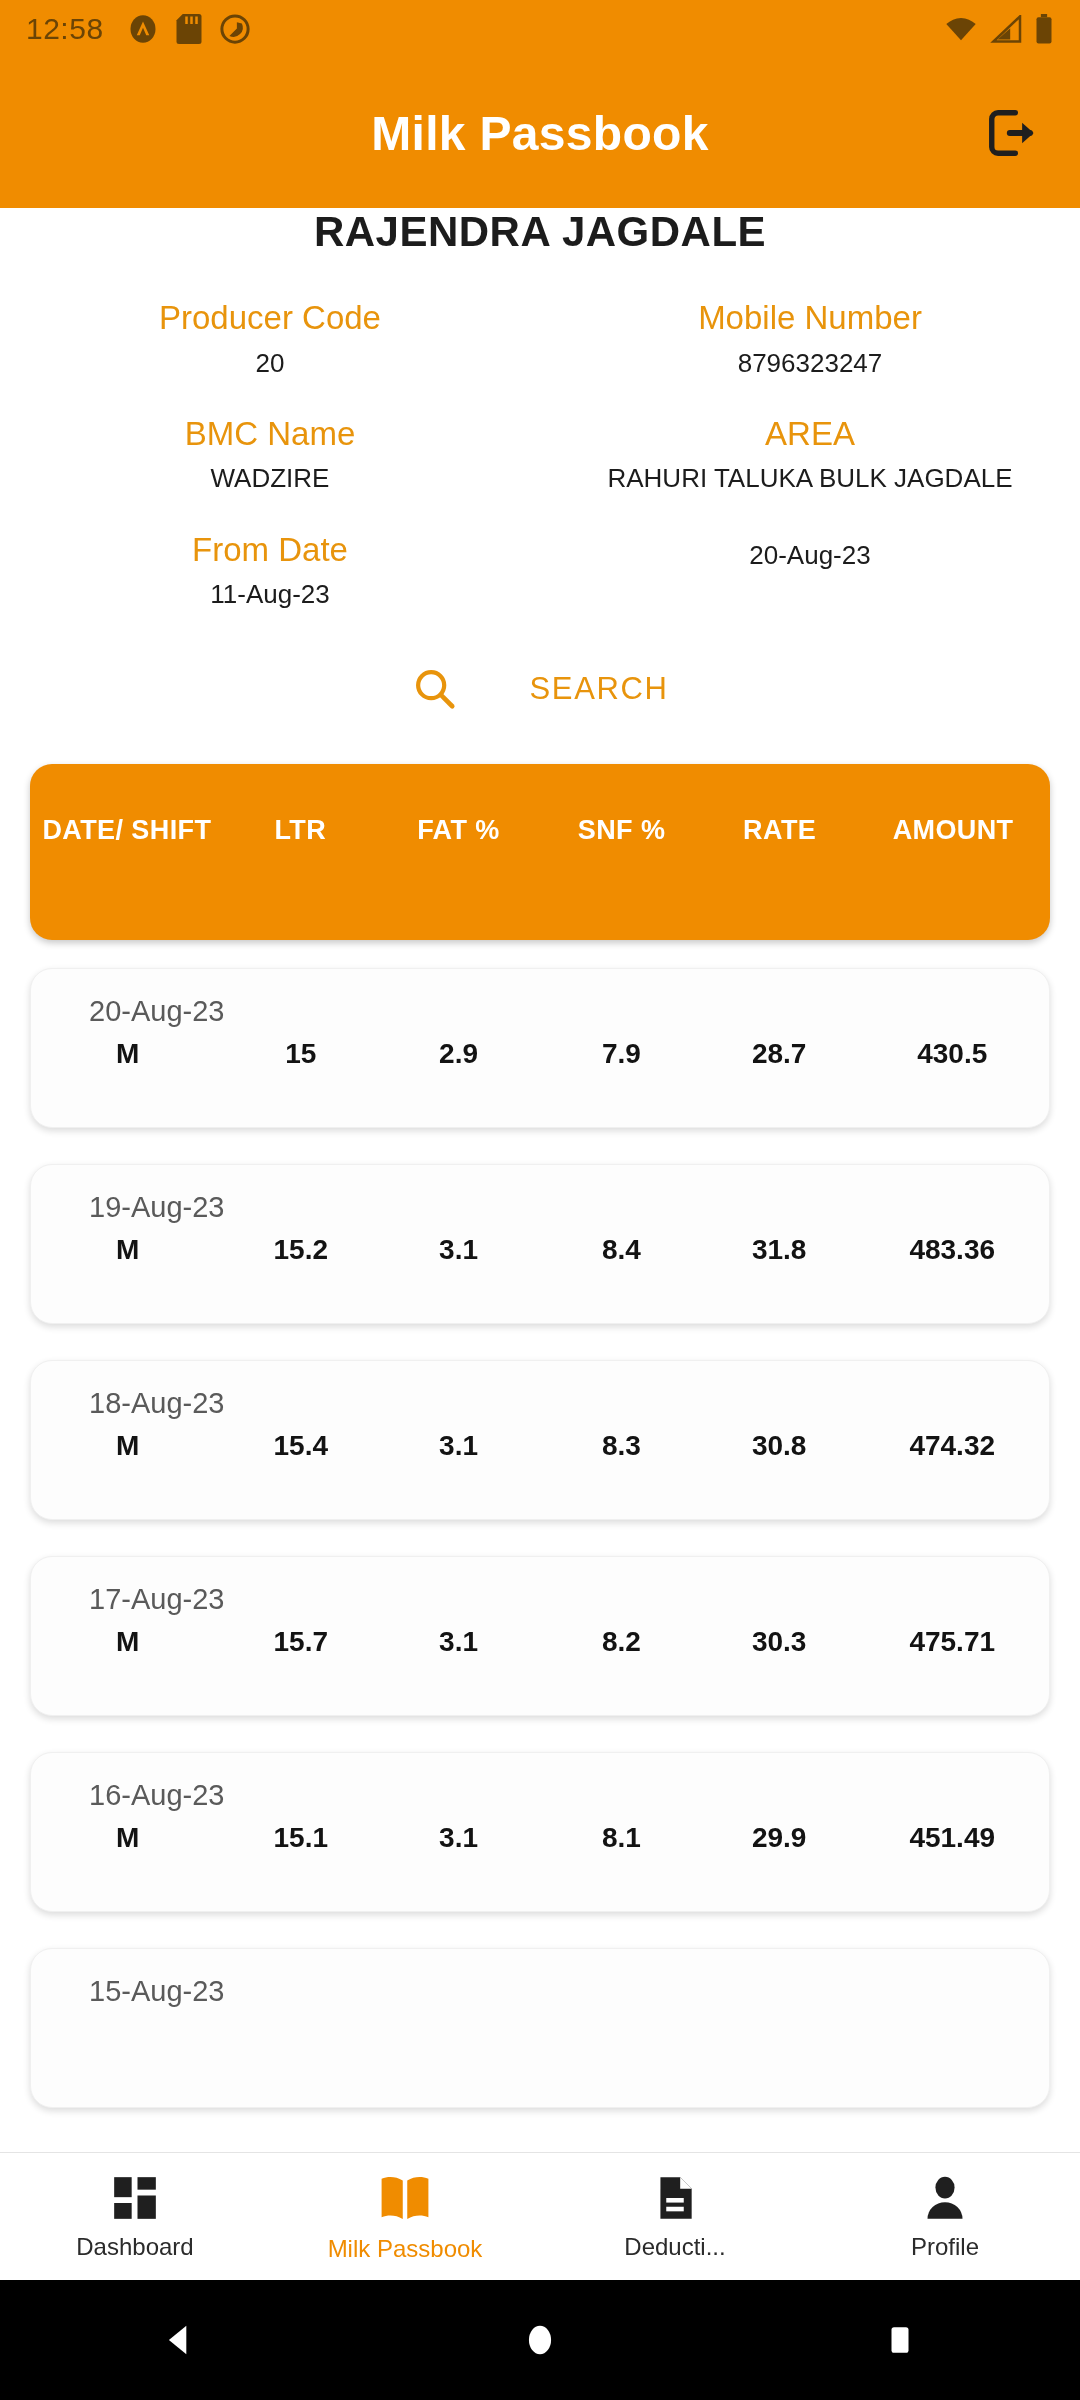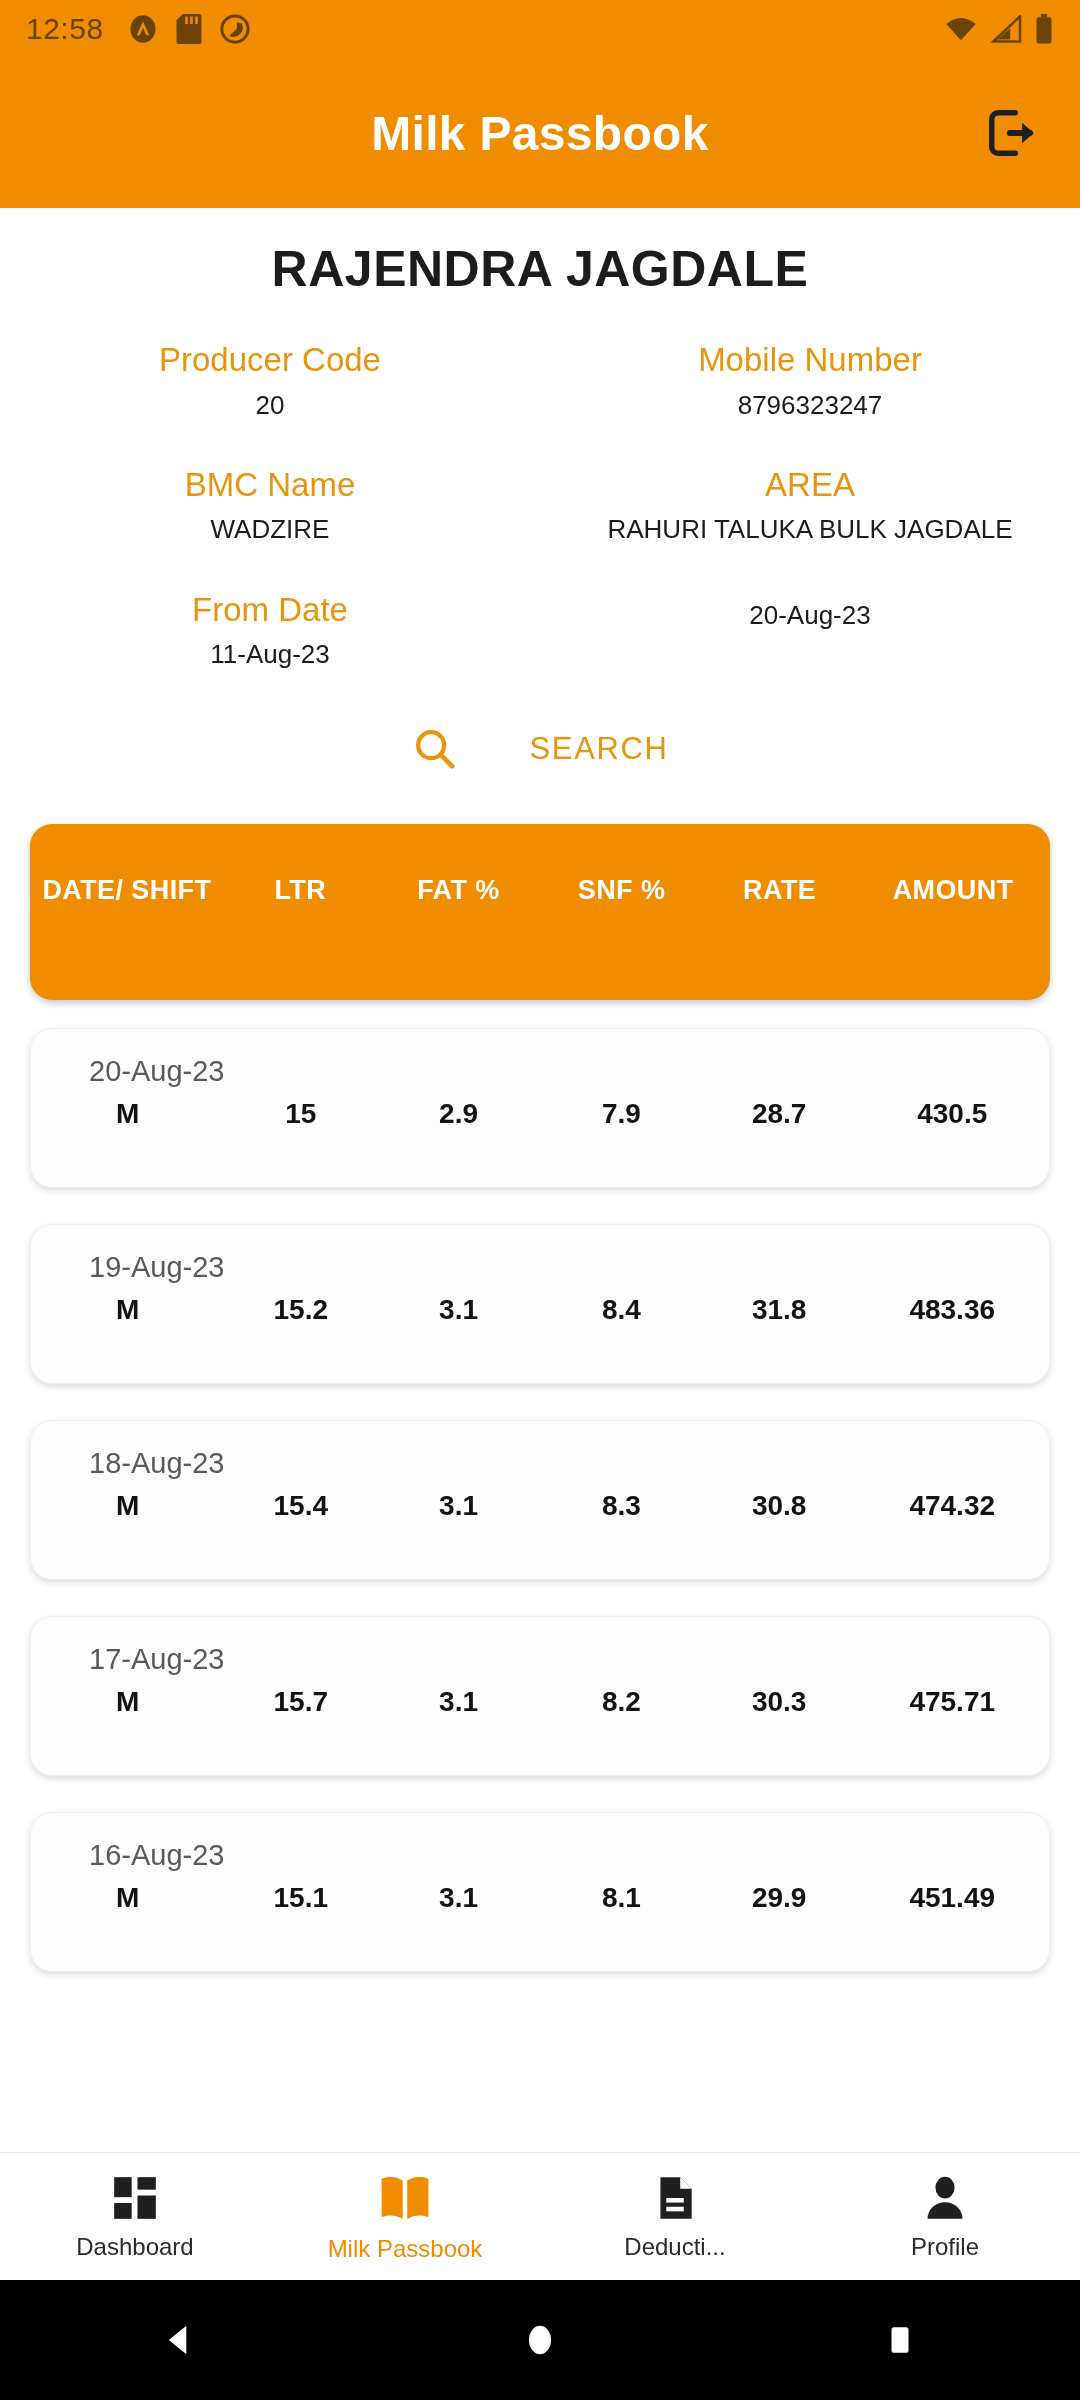--- a/index.html
+++ b/index.html
@@ -32,34 +32,34 @@
   }
   .logout-btn {
     position:absolute; right:30px; top:50%; transform:translateY(-50%);
     width:76px; height:76px; display:flex; align-items:center; justify-content:center;
   }
 
   
   .content { flex:1 1 auto; position:relative; overflow:hidden; background:#ffffff; }
 
   .producer-name {
-    text-align:center; font-size:50px; font-weight:700; color:#1c1c1c;
-    margin-top:32px; letter-spacing:.5px;
+    text-align:center; font-size:42px; font-weight:700; color:#1c1c1c;
+    letter-spacing:.5px;
   }
 
   .info-grid { margin-top:42px; }
   .info-row { display:flex; width:100%; }
   .info-cell { width:50%; text-align:center; padding:0 14px; }
   .info-label {
     color:#E8940C; font-size:33px; font-weight:400; line-height:1.2;
   }
   .info-value {
     color:#1c1c1c; font-size:26px; font-weight:400; margin-top:10px; line-height:1.2;
   }
-  .info-row.gap { margin-top:44px; }
+  .info-row.gap { margin-top:35px; }
 
   
   .search-row {
     margin-top:56px; display:flex; align-items:center; justify-content:center; gap:72px;
   }
   .search-label { color:#E8940C; font-size:31px; font-weight:500; letter-spacing:1.6px; }
 
   
   .table-wrap { margin-top:52px; padding:0 30px; }
   .table-head {
@@ -267,20 +267,31 @@
           <div class="row-values">
             <div class="td c0">M</div>
             <div class="td c1">15.1</div>
             <div class="td c2">3.1</div>
             <div class="td c3">8.1</div>
             <div class="td c4">29.9</div>
             <div class="td c5">451.49</div>
           </div>
         </div>
 
+        <div class="row-card">
+          <div class="row-date">15-Aug-23</div>
+          <div class="row-values">
+            <div class="td c0"></div>
+            <div class="td c1"></div>
+            <div class="td c2"></div>
+            <div class="td c3"></div>
+            <div class="td c4"></div>
+            <div class="td c5"></div>
+          </div>
+        </div>
       </div>
     </div>
 
     <div class="bottom-nav">
       <div class="nav-item">
         <svg width="50" height="50" viewBox="0 0 24 24">
           <rect x="2" y="2" width="8.4" height="9.6" fill="#1f1f1f"></rect>
           <rect x="13.2" y="2" width="8.8" height="6" fill="#1f1f1f"></rect>
           <rect x="2" y="14.4" width="8.4" height="7.6" fill="#1f1f1f"></rect>
           <rect x="13.2" y="10.8" width="8.8" height="11.2" fill="#1f1f1f"></rect>

